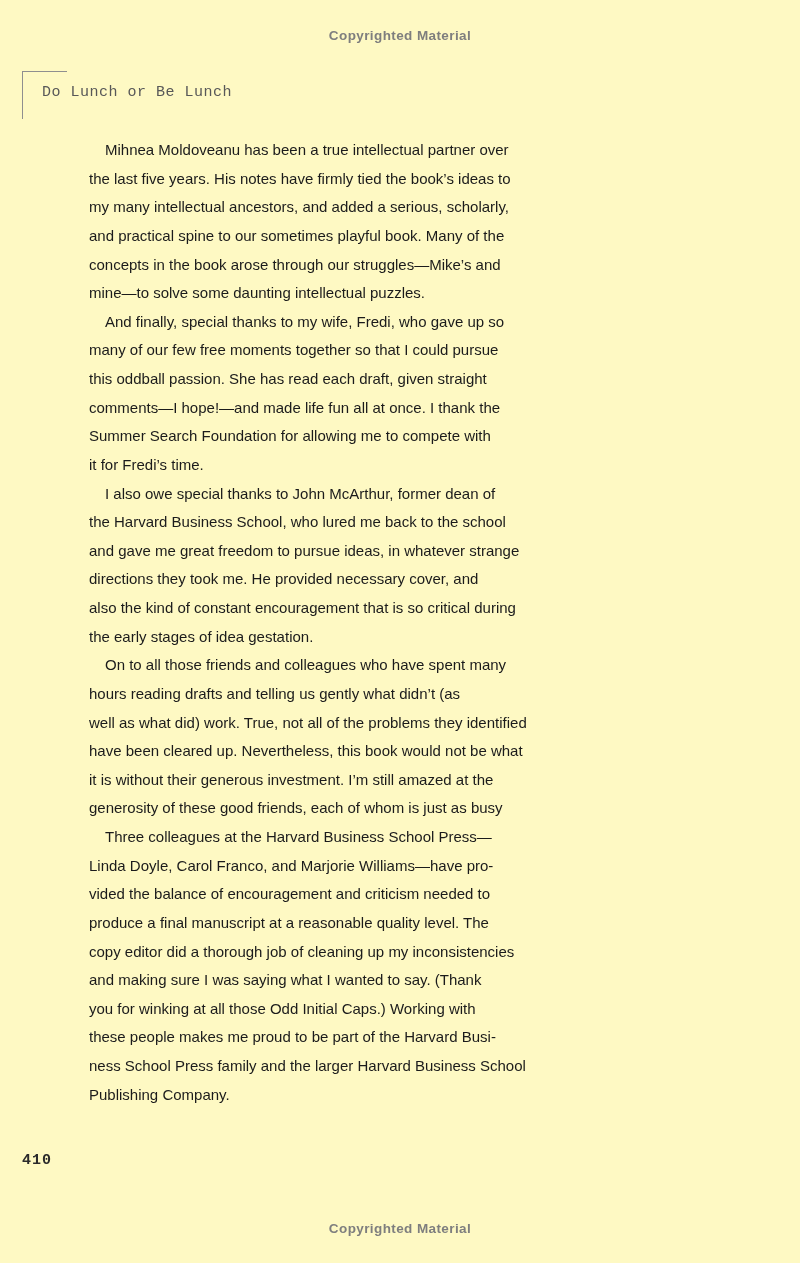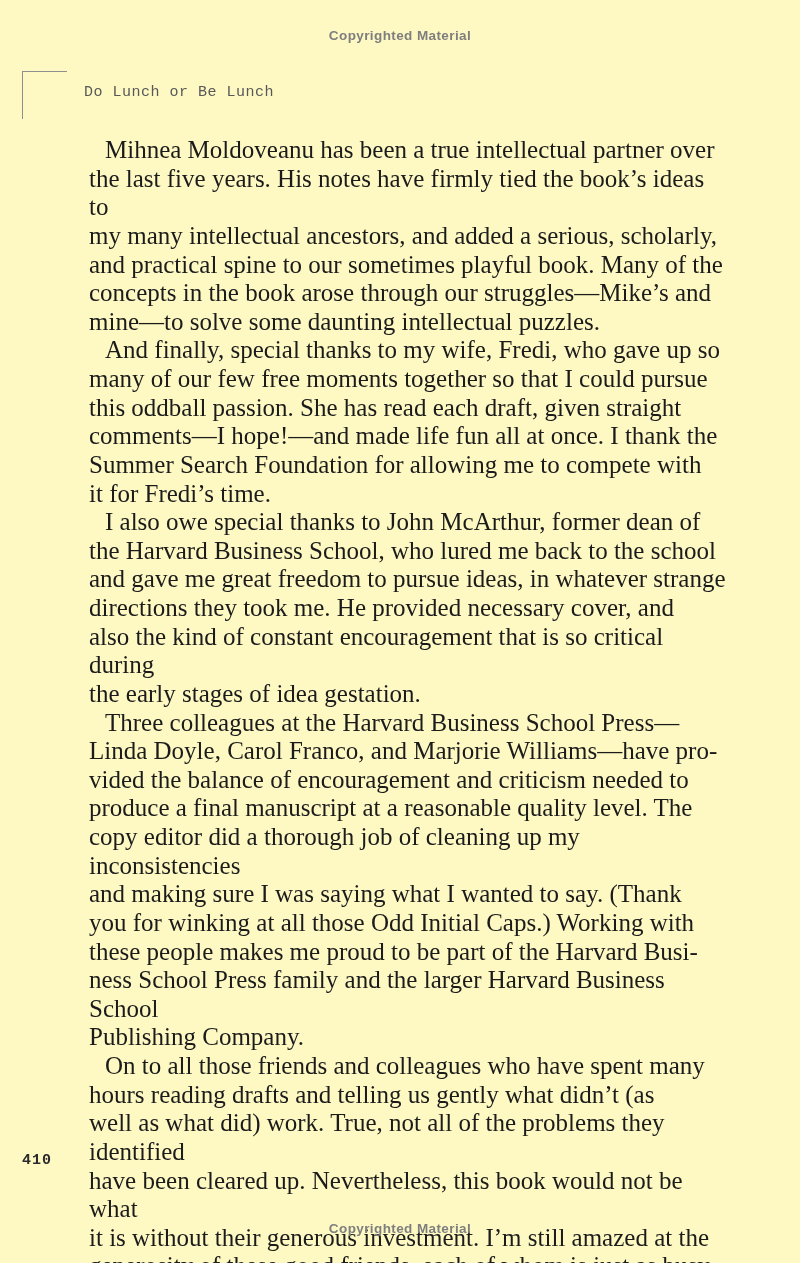--- a/index.html
+++ b/index.html
@@ -45,34 +45,33 @@
   }
   .header-title {
     position: absolute;
     top: 13px;
     left: 20px;
     white-space: nowrap;
     font-family: "Liberation Mono", monospace;
     font-size: 15px;
     color: #585858;
     letter-spacing: 0.5px;
-    margin-left: 42px;
   }
 
   .page-body {
     position: absolute;
     top: 136px;
     left: 89px;
     width: 640px;
   }
   .page-body p {
     margin: 0;
     padding: 0;
-    font-family: Liberation Serif, serif;
-    font-size: 25px;
+    font-family: Liberation Sans, sans-serif;
+    font-size: 15px;
     line-height: 28.62px;
     color: #1b1b1b;
     text-indent: 16px;
     white-space: pre-line;
   }
 
   .folio {
     position: absolute;
     top: 1152px;
     left: 22px;
@@ -107,35 +106,35 @@
 this oddball passion. She has read each draft, given straight
 comments—I hope!—and made life fun all at once. I thank the
 Summer Search Foundation for allowing me to compete with
 it for Fredi’s time.</p>
     <p>I also owe special thanks to John McArthur, former dean of
 the Harvard Business School, who lured me back to the school
 and gave me great freedom to pursue ideas, in whatever strange
 directions they took me. He provided necessary cover, and
 also the kind of constant encouragement that is so critical during
 the early stages of idea gestation.</p>
+    <p>On to all those friends and colleagues who have spent many
+hours reading drafts and telling us gently what didn’t (as
+well as what did) work. True, not all of the problems they identified
+have been cleared up. Nevertheless, this book would not be what
+it is without their generous investment. I’m still amazed at the
+generosity of these good friends, each of whom is just as busy</p>
     <p>Three colleagues at the Harvard Business School Press—
 Linda Doyle, Carol Franco, and Marjorie Williams—have pro-
 vided the balance of encouragement and criticism needed to
 produce a final manuscript at a reasonable quality level. The
 copy editor did a thorough job of cleaning up my inconsistencies
 and making sure I was saying what I wanted to say. (Thank
 you for winking at all those Odd Initial Caps.) Working with
 these people makes me proud to be part of the Harvard Busi-
 ness School Press family and the larger Harvard Business School
 Publishing Company.</p>
-    <p>On to all those friends and colleagues who have spent many
-hours reading drafts and telling us gently what didn’t (as
-well as what did) work. True, not all of the problems they identified
-have been cleared up. Nevertheless, this book would not be what
-it is without their generous investment. I’m still amazed at the
-generosity of these good friends, each of whom is just as busy</p>
   </div>
 
   <div class="folio">410</div>
 
   <div class="banner banner-bottom">Copyrighted Material</div>
 
 </div>
 
 </body></html>

